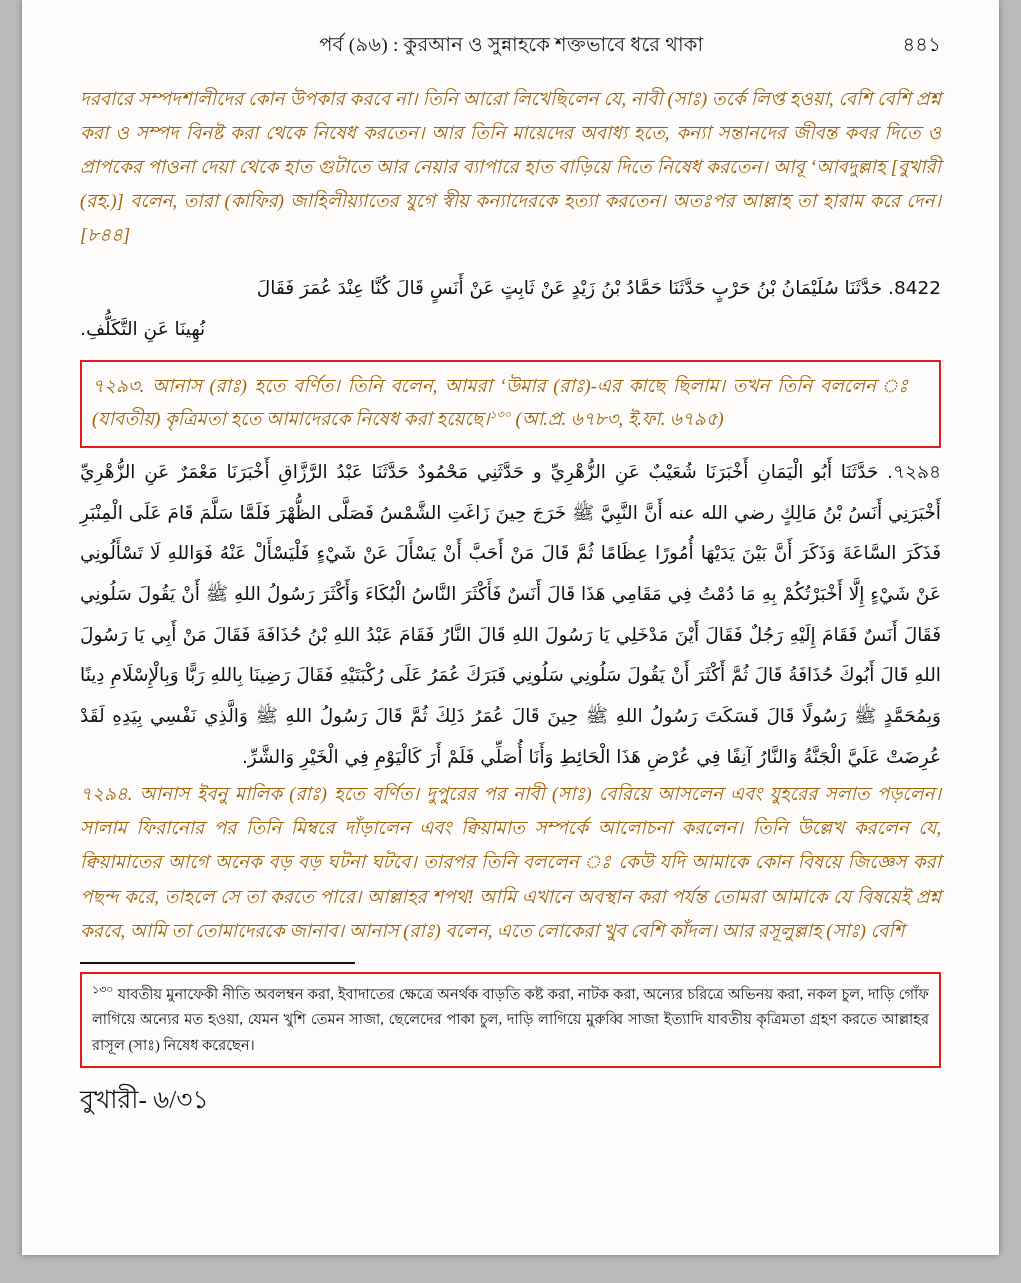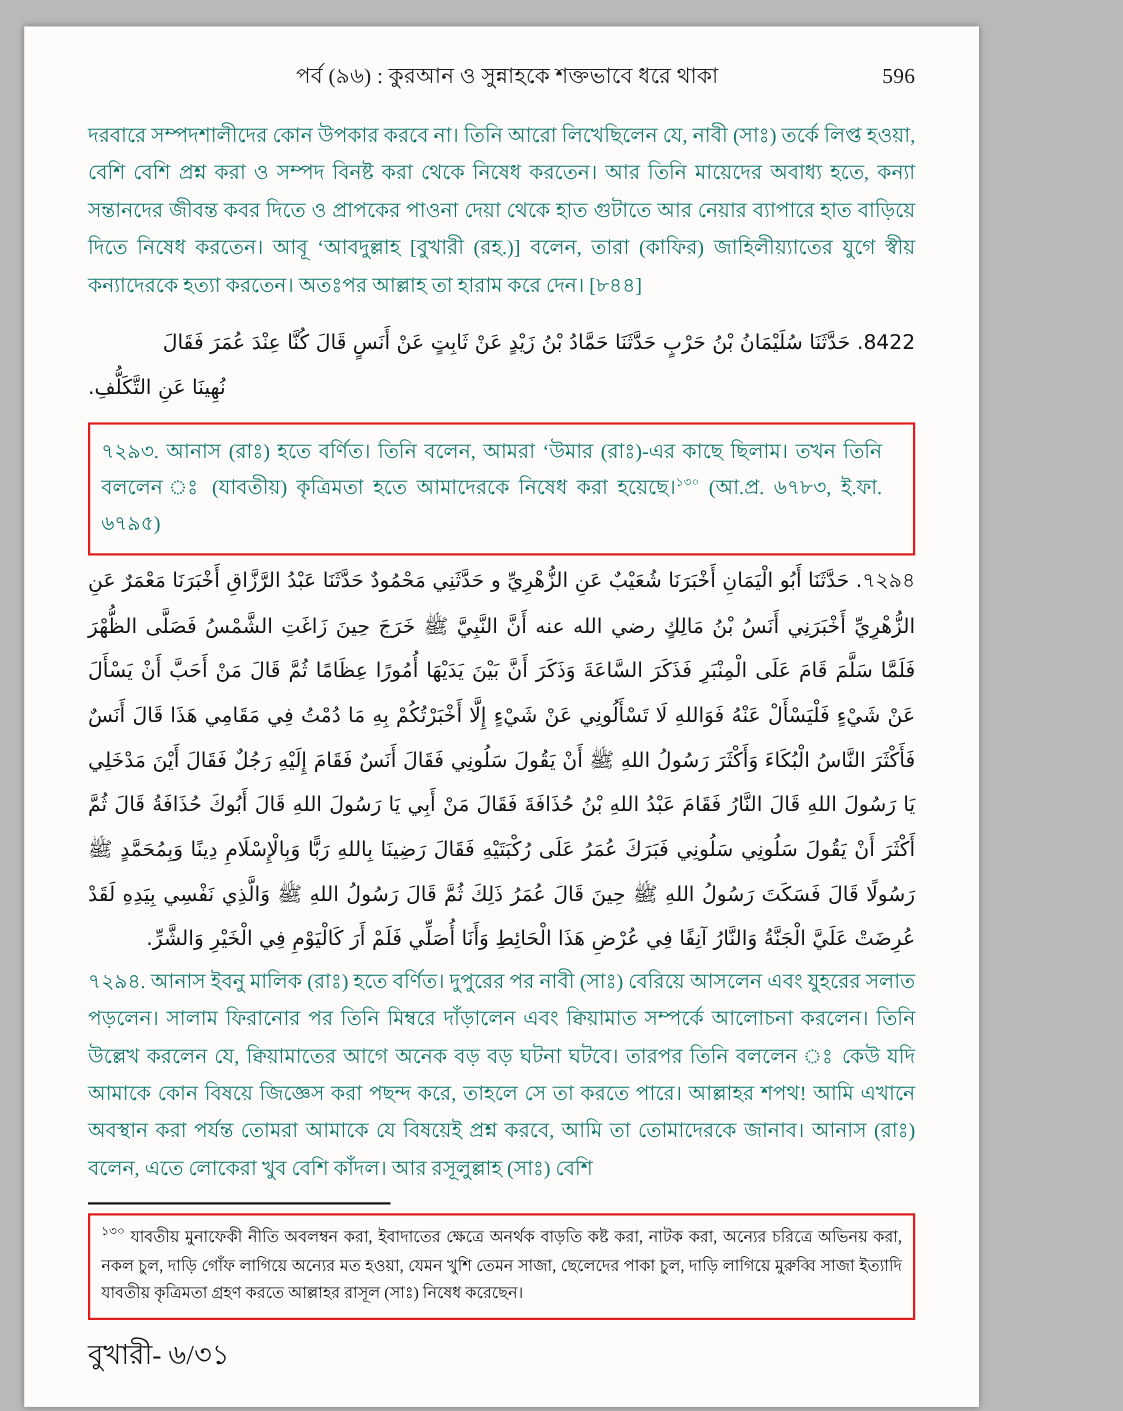--- a/index.html
+++ b/index.html
@@ -9,22 +9,22 @@
   }
   body {
     width: 1021px;
     height: 1283px;
     font-family: "Liberation Serif", serif;
     overflow: hidden;
   }
   .page {
     position: absolute;
     left: 22px;
-    top: 24px;
-    width: 868px;
+    top: 0;
+    width: 977px;
     height: 1255px;
     background: #fdfcfa;
     box-shadow: 0 0 6px rgba(0,0,0,0.35);
   }
   .inner {
     position: absolute;
     left: 0; top: 0; right: 0; bottom: 0;
     padding: 30px 58px 0 58px;
     box-sizing: border-box;
   }
@@ -42,24 +42,25 @@
     text-align: center;
     padding-left: 40px;
     font-size: 19.5px;
   }
   .hdr-page { font-size: 19.5px; }
 
   
   .bn {
     font-size: 18.4px;
     line-height: 1.85;
-    color: #0f766e;
+    color: #a16207;
     text-align: justify;
     text-justify: inter-word;
     margin: 0;
+    font-style: italic;
   }
   .p-intro { margin-top: 20px; }
 
   
   .ar {
     direction: rtl;
     text-align: justify;
     font-size: 18.5px;
     line-height: 2.2;
     color: #111;
@@ -108,21 +109,21 @@
   }
 </style>
 </head>
 <body>
 
 <div class="page">
   <div class="inner">
 
     <div class="hdr">
       <div class="hdr-title">পর্ব (৯৬) : কুরআন ও সুন্নাহকে শক্তভাবে ধরে থাকা</div>
-      <div class="hdr-page">596</div>
+      <div class="hdr-page">৪৪১</div>
     </div>
 
     <p class="bn p-intro"><span>দরবারে সম্পদশালীদের কোন উপকার করবে না। তিনি আরো লিখেছিলেন যে, নাবী (সাঃ) তর্কে লিপ্ত হওয়া, বেশি বেশি প্রশ্ন করা ও সম্পদ বিনষ্ট করা থেকে নিষেধ করতেন। আর তিনি মায়েদের অবাধ্য হতে, কন্যা সন্তানদের জীবন্ত কবর দিতে ও প্রাপকের পাওনা দেয়া থেকে হাত গুটাতে আর নেয়ার ব্যাপারে হাত বাড়িয়ে দিতে নিষেধ করতেন। আবূ ‘আবদুল্লাহ [বুখারী (রহ.)] বলেন, তারা (কাফির) জাহিলীয়্যাতের যুগে স্বীয় কন্যাদেরকে হত্যা করতেন। অতঃপর আল্লাহ তা হারাম করে দেন। [৮৪৪]</span></p>
 
     <p class="ar ar-first">8422. حَدَّثَنَا سُلَيْمَانُ بْنُ حَرْبٍ حَدَّثَنَا حَمَّادُ بْنُ زَيْدٍ عَنْ ثَابِتٍ عَنْ أَنَسٍ قَالَ كُنَّا عِنْدَ عُمَرَ فَقَالَ</p>
     <p class="ar ar-line2">نُهِينَا عَنِ التَّكَلُّفِ.</p>
 
     <div class="redbox">
       <p class="bn">
         <span class="hadith-no">৭২৯৩.</span>

